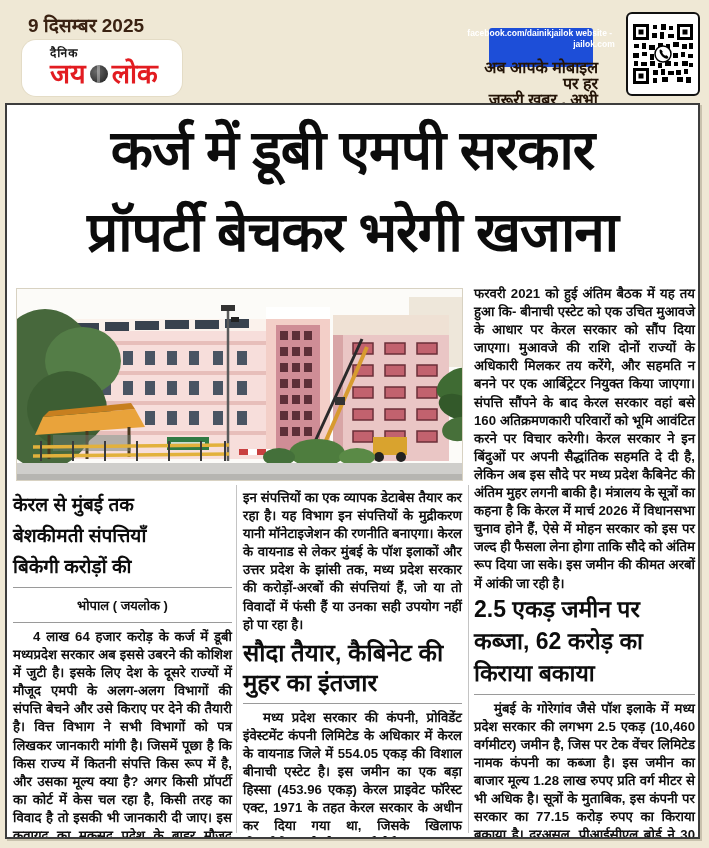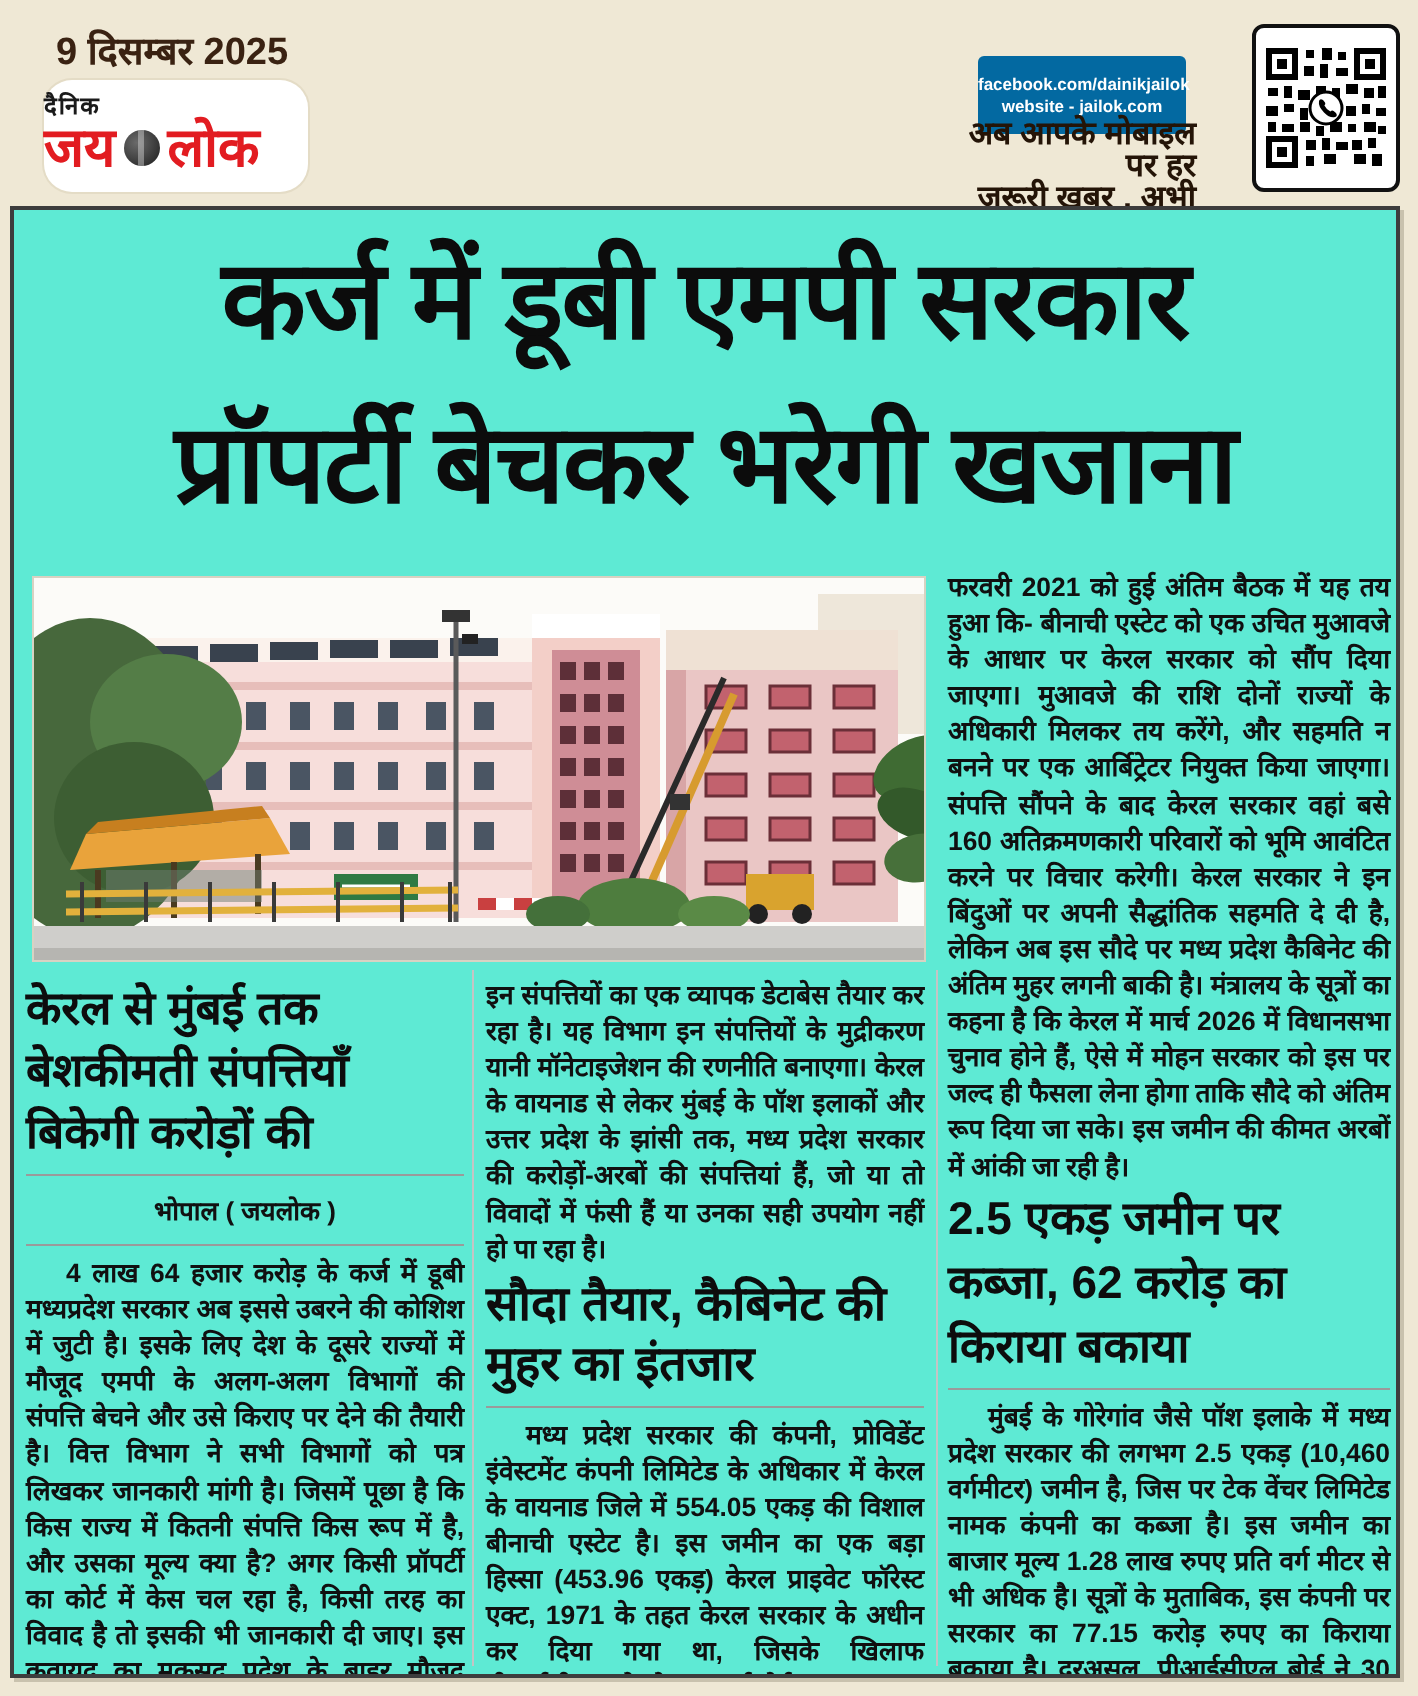--- a/index.html
+++ b/index.html
@@ -6,44 +6,44 @@
   body{
     width:709px;height:848px;position:relative;
     background:#efe8d5;
     font-family:"Liberation Sans","DejaVu Sans",sans-serif;
     -webkit-font-smoothing:antialiased;
   }
   
   .header{position:absolute;left:0;top:0;width:709px;height:100px;background:#efe8d5;}
   .date{position:absolute;left:28px;top:12px;font-size:19px;font-weight:bold;color:#3a2212;}
   .masthead{position:absolute;left:22px;top:40px;width:122px;height:50px;background:#fff;
-    border-radius:14px;padding:4px 10px 2px 0;box-shadow:0 0 0 1px #e4dcc6;}
+    border-radius:14px;padding:4px 10px 2px 28px;box-shadow:0 0 0 1px #e4dcc6;}
   .masthead .daily{font-size:12px;font-weight:bold;color:#1a1a1a;letter-spacing:1px;}
   .masthead .title{font-size:27px;font-weight:800;color:#e21c21;line-height:26px;display:flex;align-items:center;gap:4px;}
   .globe{width:18px;height:18px;border-radius:50%;background:radial-gradient(circle at 35% 35%,#6a6a6a,#1c1c1c);
     display:inline-block;position:relative;overflow:hidden;}
   .globe:after{content:"";position:absolute;left:7px;top:0;width:3px;height:18px;background:rgba(255,255,255,.35);}
-  .social-box{position:absolute;left:489px;top:28px;width:104px;height:39px;background:#0369a1;
+  .social-box{position:absolute;left:489px;top:28px;width:104px;height:39px;background:#1d4ed8;
     border-radius:3px;color:#fff;font-size:8.5px;font-weight:bold;text-align:center;
-    display:flex;flex-direction:column;justify-content:center;line-height:11px;}
+    display:flex;flex-direction:row;justify-content:center;line-height:11px;}
   .scan-note{position:absolute;left:470px;top:60px;width:128px;text-align:right;
     font-size:16px;font-weight:700;color:#241407;line-height:16px;}
   .qr-wrap{position:absolute;left:626px;top:12px;width:70px;height:80px;background:#fff;
     border:2px solid #111;border-radius:6px;display:flex;align-items:center;justify-content:center;}
   
-  .frame{position:absolute;left:5px;top:103px;width:695px;height:736px;background:#5eead4;
+  .frame{position:absolute;left:5px;top:103px;width:695px;height:736px;background:#ffffff;
     border:2px solid #3d3d3d;box-shadow:2px 2px 0 #c9c2ae;overflow:hidden;box-sizing:border-box;}
   .headline{position:absolute;left:0;top:0;width:100%;text-align:center;
     font-size:55px;line-height:82px;font-weight:800;color:#0c0c0c;letter-spacing:-1px;padding-top:4px;}
   .photo{position:absolute;left:9px;top:183px;width:447px;height:193px;border:1px solid #d8d2c2;box-sizing:border-box;}
   .col{position:absolute;}
   .col-left{left:6px;top:384px;width:219px;}
   .col-mid{left:236px;top:384px;width:219px;}
   .col-right{left:467px;top:180px;width:221px;}
-  .subhead-lg{font-size:23px;line-height:31px;font-weight:800;color:#0d0d0d;}
+  .subhead-lg{font-size:19px;line-height:31px;font-weight:800;color:#0d0d0d;}
   .subhead-md{font-size:24px;line-height:30px;font-weight:700;color:#0d0d0d;margin-top:4px;}
   .subhead-rt{font-size:23px;line-height:32px;font-weight:800;color:#0d0d0d;}
   .hr{border:0;border-top:1px solid #9a9a9a;margin:5px 0;}
   .byline{font-size:13px;font-weight:bold;text-align:center;color:#111;padding:3px 0;}
   .body-text{font-size:13.2px;line-height:18.1px;color:#101010;text-align:justify;margin:0;font-weight:bold;}
   .indent{text-indent:20px;}
   .vsep{position:absolute;width:1px;background:#c4c4c4;top:380px;bottom:4px;}
   .vsep-1{left:229px;} .vsep-2{left:461px;}
 </style>
 </head>

